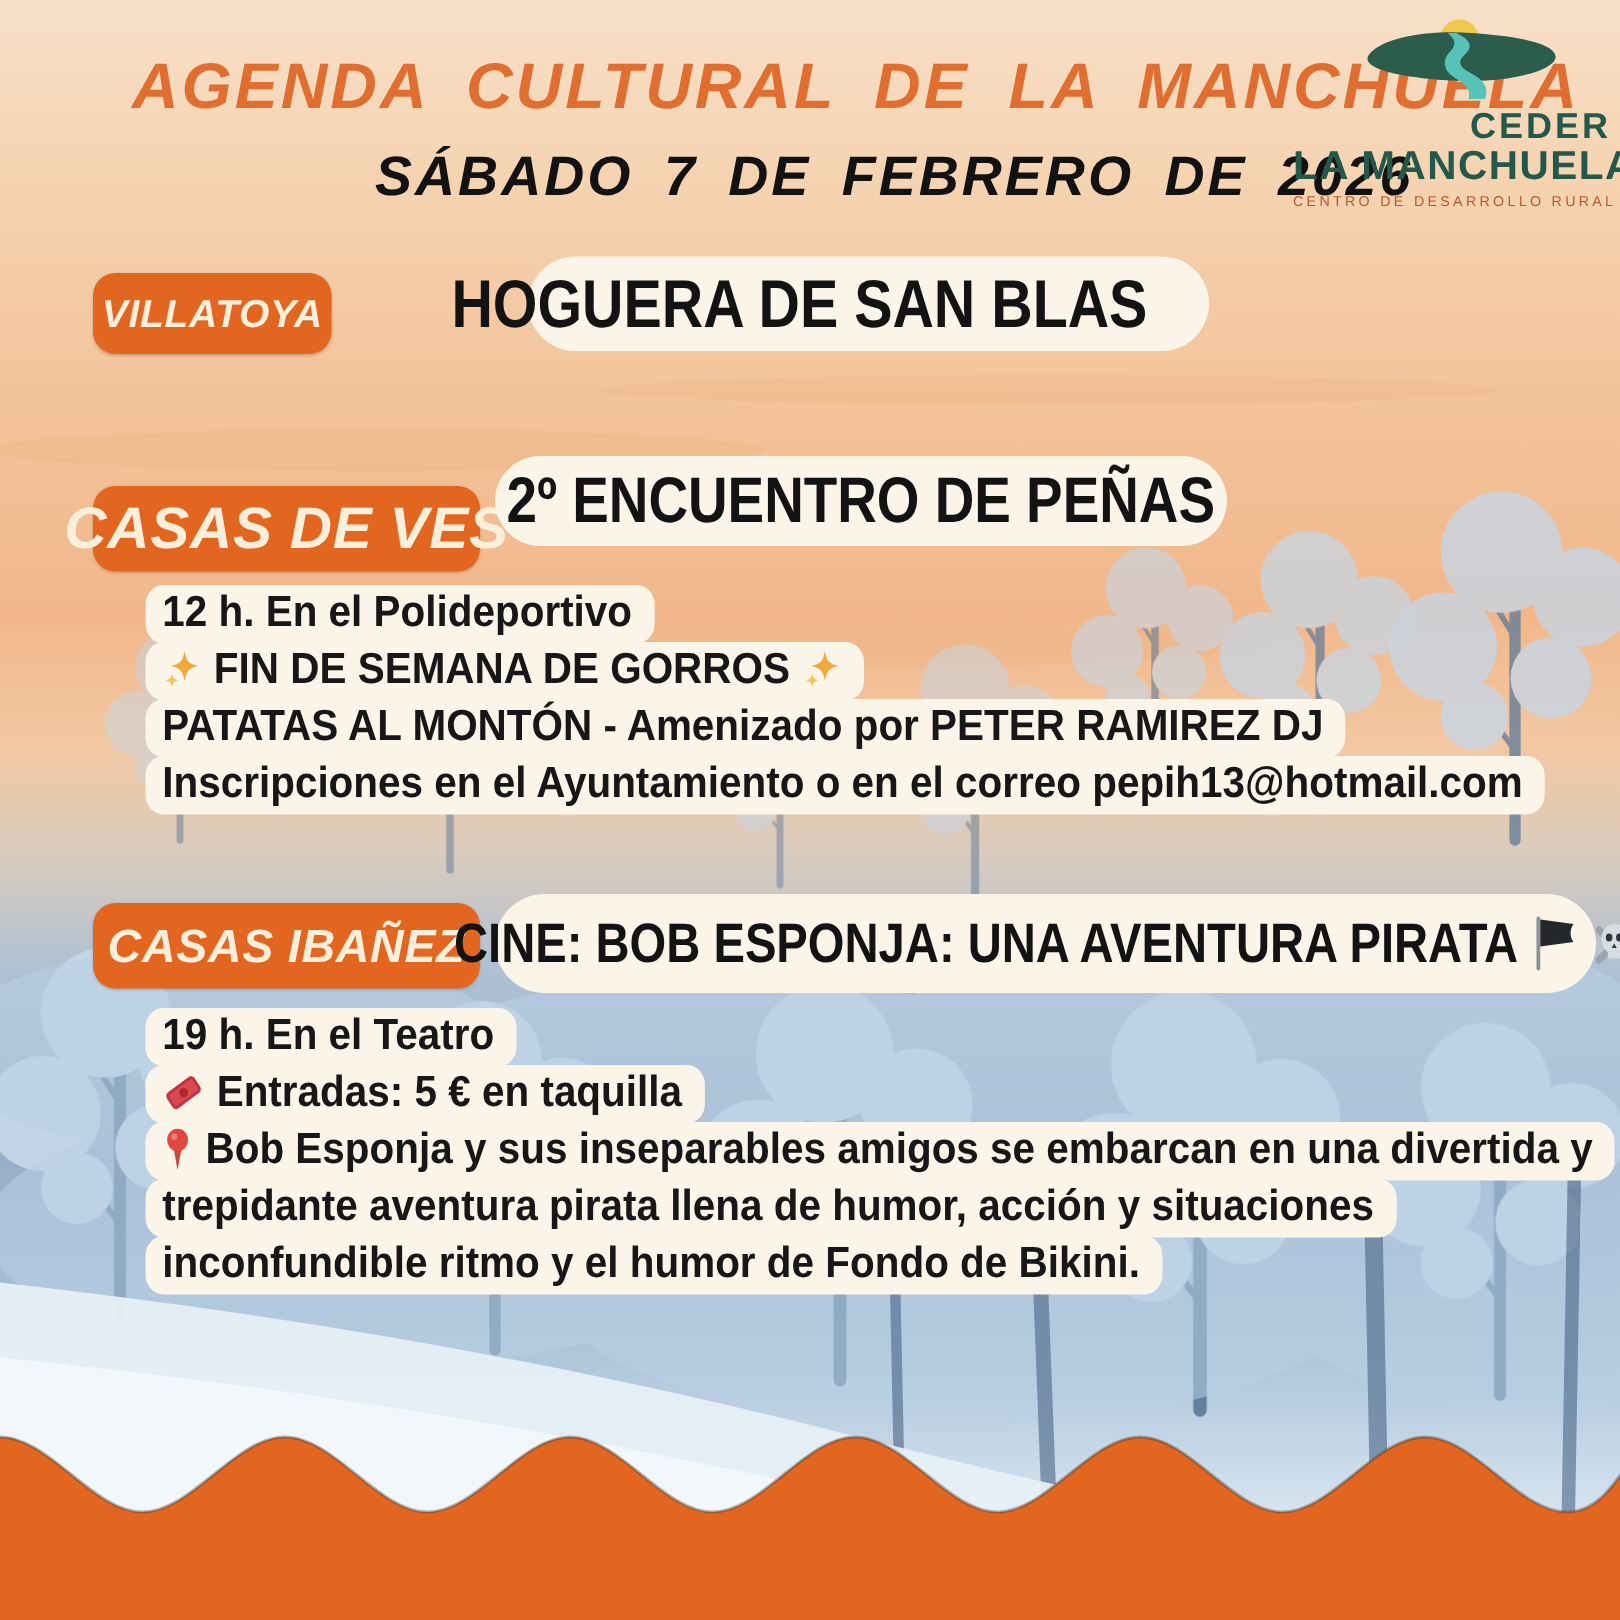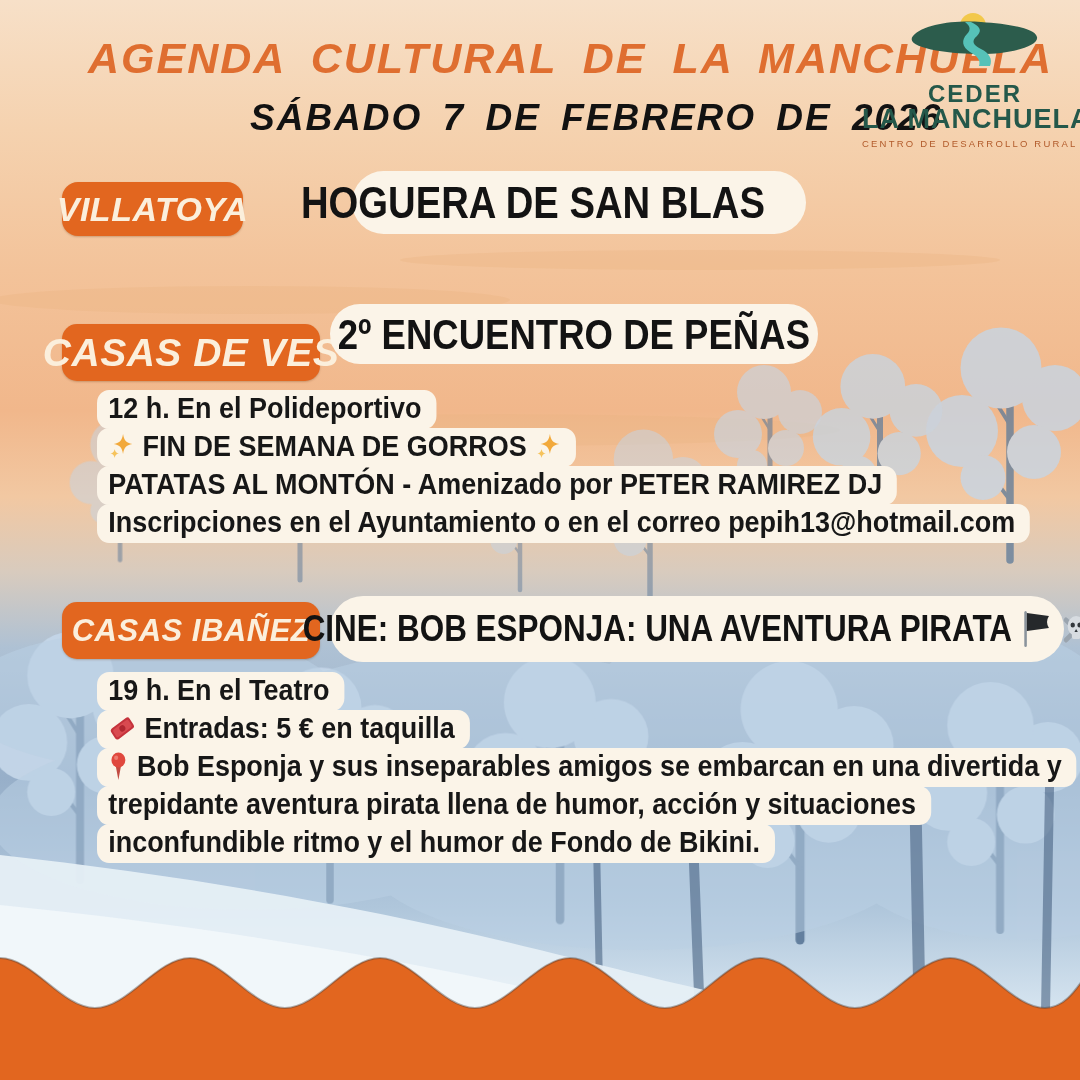--- a/index.html
+++ b/index.html
@@ -17,21 +17,21 @@
     letter-spacing:2px;word-spacing:12px;white-space:nowrap;
   }
   .poster-date{
     position:absolute;left:250px;top:97px;width:660px;text-align:center;
     font-size:37px;font-weight:bold;font-style:italic;color:#121212;
     letter-spacing:2px;word-spacing:8px;white-space:nowrap;
   }
 
   .logo{position:absolute;top:10px;right:6px;width:212px;text-align:center;}
   .logo-name{color:#24584A;font-weight:bold;line-height:1;}
-  .logo-name .l1{font-size:24px;text-align:center;margin:10px 0 0 14px;letter-spacing:2px;}
+  .logo-name .l1{font-size:24px;text-align:right;margin:0 0 0 14px;letter-spacing:2px;}
   .logo-name .l2{font-size:27px;letter-spacing:1px;white-space:nowrap;}
   .logo-tagline{
     font-size:9.5px;font-weight:normal;color:#B25B2B;letter-spacing:2.2px;
     margin-top:5px;white-space:nowrap;
   }
 
   .badge{
     position:absolute;background:#E2661F;border-radius:15px;
     display:flex;align-items:center;justify-content:center;
     color:#FBEFDC;font-weight:bold;font-style:italic;
@@ -141,21 +141,21 @@
     <path d="M20,26 C30,14 62,10 88,12 C116,14 142,18 144,27 C146,36 118,44 88,44 C58,44 10,38 20,26 Z" fill="#2C5C4C"></path>
     <path d="M78,12 C86,16 90,20 84,26 C78,31 80,35 88,39 C96,43 100,49 97,56 L86,56 C88,50 84,46 77,42 C69,37 68,30 74,24 C79,19 76,15 72,12 Z" fill="#56C2B8"></path>
   </svg>
   <div class="logo-name">
     <div class="l1">CEDER</div>
     <div class="l2">LA MANCHUELA</div>
   </div>
   <div class="logo-tagline">CENTRO DE DESARROLLO RURAL</div>
 </div>
 
-<div class="badge" style="left:62px;top:182px;width:181px;height:54px;font-size:34px;border-radius:16px;">
+<div class="badge" style="left:62px;top:182px;width:159px;height:54px;font-size:26px;">
   <span>VILLATOYA</span>
 </div>
 <div class="pill" style="left:352px;top:171px;width:454px;height:63px;font-size:45px;justify-content:flex-end;">
   <span class="squeeze">
       <span>HOGUERA DE SAN BLAS</span>
     </span>
 </div>
 
 <div class="badge" style="left:62px;top:324px;width:258px;height:57px;font-size:39px;">
   <span>CASAS DE VES</span>

